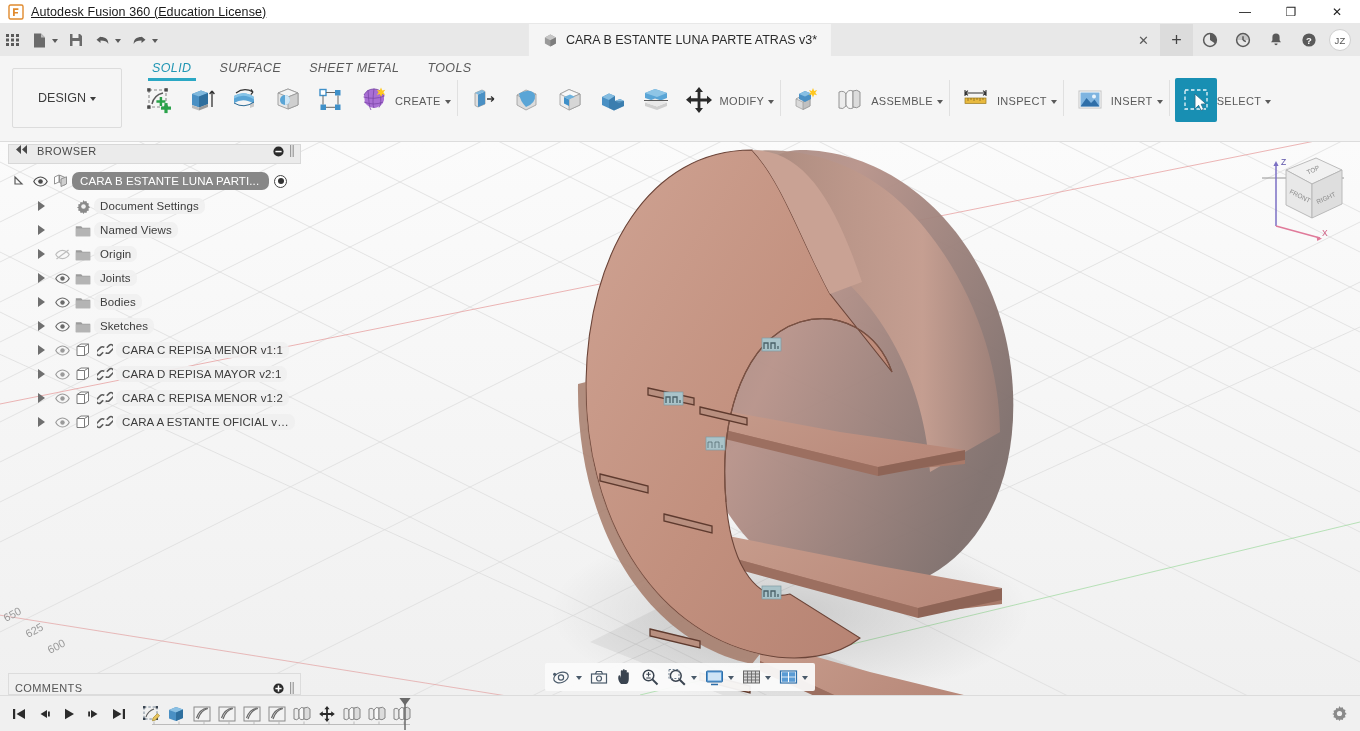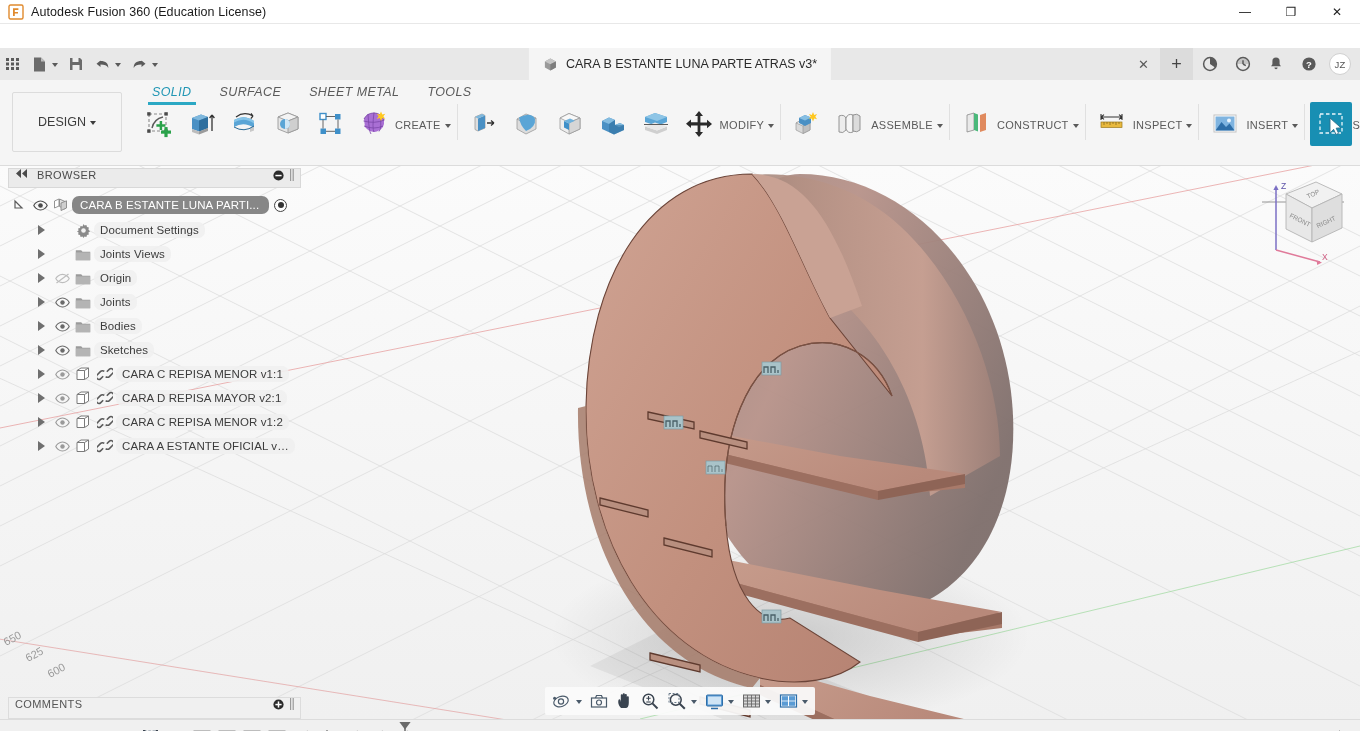--- a/index.html
+++ b/index.html
@@ -13,31 +13,30 @@
   }
   
   #titlebar {
     height:24px; background:#fff; display:flex; align-items:center;
     border-bottom:1px solid #e8e8e8; position:relative;
   }
   #titlebar .app-icon {
     width:16px;height:16px;margin:0 7px 0 8px; position:relative; flex:none;
   }
   #titlebar .app-icon svg{display:block}
-  #titlebar .app-title { font-size:12.5px; color:#1a1a1a; letter-spacing:.1px;}
+  #titlebar .app-title { font-size:12.5px; color:#1a1a1a; letter-spacing:.1px;text-decoration:underline;}
   #winbtns { margin-left:auto; display:flex; height:24px; }
   #winbtns div {
     width:46px;height:24px;display:flex;align-items:center;justify-content:center;
     font-size:12px;color:#222;
   }
   
   #qabar {
     height:32px; background:#e8e8e8; display:flex; align-items:flex-start;
     position:relative;
-    margin-top:24px;
   }
   .qa-btn{
     height:32px; display:flex; align-items:center; padding:0 5px; cursor:default;
     color:#5a5a5a;
   }
   .caret-sm{
     display:inline-block;width:0;height:0;border-left:3.5px solid transparent;
     border-right:3.5px solid transparent;border-top:4px solid #5a5a5a;
     margin-left:4px; position:relative; top:1px;
   }
@@ -128,21 +127,21 @@
   .tnode.root .nlabel{ background:#878787; color:#fff; padding:3px 10px 3px 8px;}
   .tnode.root{ height:26px; }
   .radio-dot{
     width:13px;height:13px;border-radius:50%;border:1.4px solid #444;background:#fff;
     display:flex;align-items:center;justify-content:center; margin-left:5px; flex:none;
   }
   .radio-dot i{width:6px;height:6px;border-radius:50%;background:#333;display:block}
   
   #comments{
     position:absolute; left:8px; bottom:0px; width:293px; height:22px;
-    background:#f0f0f0; border:1px solid #dcdcdc; display:flex; align-items:flex-start;
+    background:#f0f0f0; border:1px solid #dcdcdc; display:flex; align-items:flex-end;
     padding:0 6px; color:#555; font-size:11px; letter-spacing:.4px; z-index:20;
   }
   #comments .right{margin-left:auto;display:flex;align-items:center;gap:6px;}
   
   #navbar{
     position:absolute; left:50%; transform:translateX(-50%); bottom:4px;
     height:28px; display:flex; align-items:center; gap:2px;
     background:#fbfbfbee; padding:0 4px; border-radius:2px; z-index:20;
   }
   #navbar .nb{
@@ -430,35 +429,20 @@
             <path d="M18 6 q4-2 7 1 l0 14 q-3 3-7 1z" fill="#dcdcdc" stroke="#8a8a8a" stroke-width=".9"></path>
           </svg>
         </div>
       </div>
       <div class="panel-label">
         <span>ASSEMBLE</span>
           <span class="caret-sm"></span>
       </div>
     </div>
 
-    <div class="panel">
-      <div class="panel-row">
-        <div class="cmd">
-          <svg width="30" height="30" viewBox="0 0 30 30">
-            <path d="M6 6 L13 4 L13 21 L6 23 Z" fill="#e9e9e9" stroke="#8a8a8a" stroke-width=".8"></path>
-            <path d="M13 4 L17 5.5 L17 22.5 L13 21 Z" fill="#4ab87a"></path>
-            <path d="M19 6 L25 4 L25 21 L19 23 Z" fill="#e08a5e"></path>
-          </svg>
-        </div>
-      </div>
-      <div class="panel-label">
-        <span>CONSTRUCT</span>
-          <span class="caret-sm"></span>
-      </div>
-    </div>
 
     <div class="panel">
       <div class="panel-row">
         <div class="cmd">
           <svg width="30" height="30" viewBox="0 0 30 30">
             <path d="M4 8 H25 M4 8 l3-2.4 M4 8 l3 2.4 M25 8 l-3-2.4 M25 8 l-3 2.4 M4 5 V11 M25 5 V11" stroke="#333" stroke-width="1.1" fill="none"></path>
             <rect x="4" y="13" width="21" height="5.5" fill="#e8b93e" stroke="#9a7a1e" stroke-width=".7"></rect>
             <g stroke="#7a601a" stroke-width=".7">
               <path d="M7 13v3M10 13v2M13 13v3M16 13v2M19 13v3M22 13v2"></path>
             </g>
@@ -745,21 +729,21 @@
         <span class="tw">
             <span class="arrow"></span>
           </span>
         <span class="eye"></span>
         <span class="nodeicon">
           <svg width="16" height="13" viewBox="0 0 16 13">
             <path d="M.8 2.2 h5.4 l1.3 1.6 h7.7 v8.4 H.8 Z" fill="#9a9a9a"></path>
             <path d="M.8 4.4 h14.4 v7.8 H.8 Z" fill="#b4b4b4"></path>
           </svg>
         </span>
-        <span class="nlabel">Joints Views</span>
+        <span class="nlabel">Named Views</span>
       </div>
 
       <div class="tnode" style="padding-left:22px">
         <span class="tw">
             <span class="arrow"></span>
           </span>
         <span class="eye">
           <svg width="15" height="11" viewBox="0 0 15 11">
             <path d="M7.5 1.4 C11 1.4 13.6 4.2 14.2 5.5 C13.6 6.9 11 9.6 7.5 9.6 S1.4 6.9 .8 5.5 C1.4 4.2 4 1.4 7.5 1.4z" fill="none" stroke="#bdbdbd" stroke-width="1.1"></path>
             <path d="M1.5 10 L13.5 1" stroke="#bdbdbd" stroke-width="1.2"></path>

